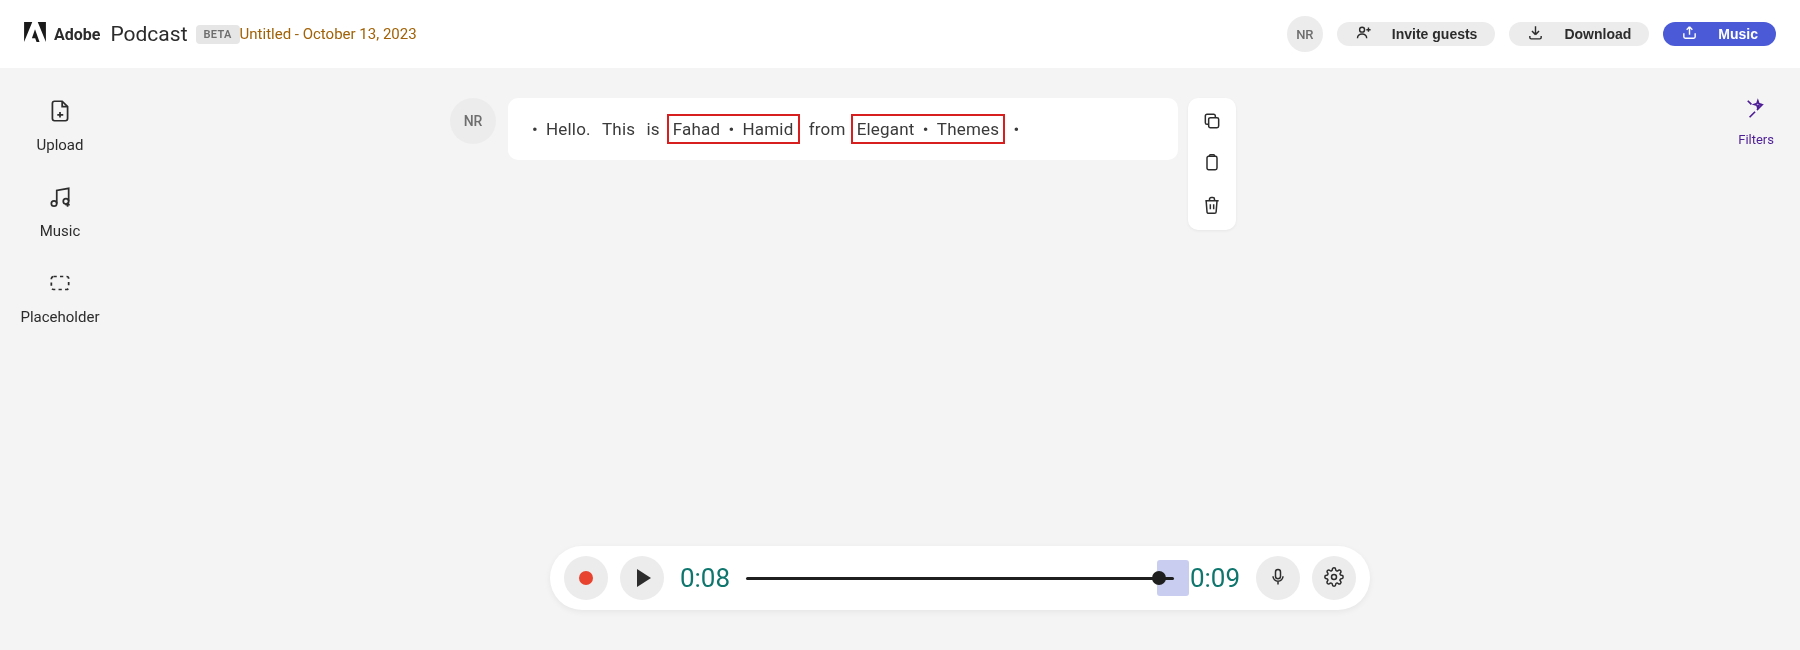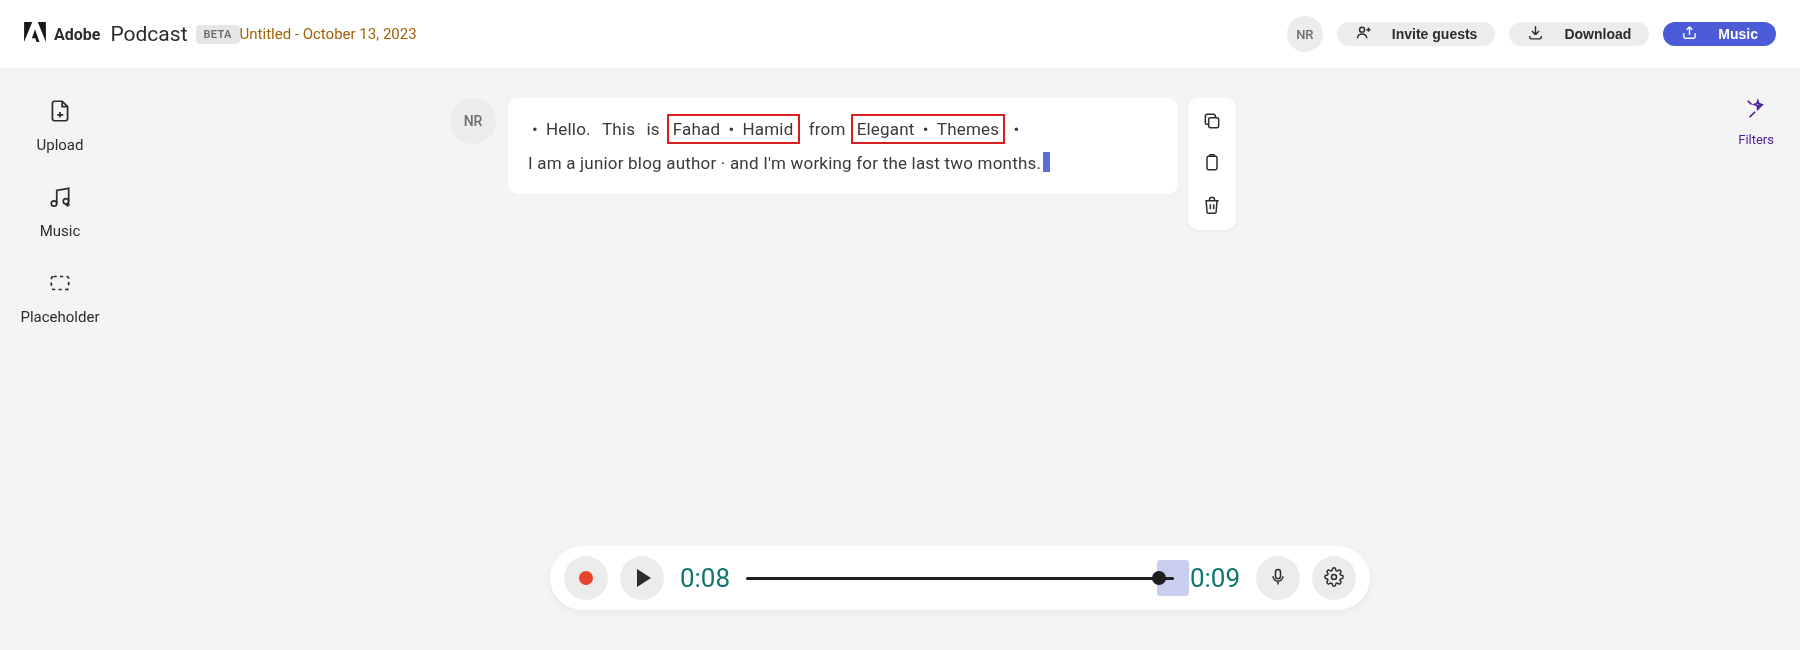--- a/index.html
+++ b/index.html
@@ -320,23 +320,20 @@
             <span class="dot">•</span>
             <span class="word">Hamid</span>
           </span>
           <span class="word" style="margin:0 5px;">from</span><span class="hl-box">
             <span class="word">Elegant</span>
             <span class="dot">•</span>
             <span class="word">Themes</span>
           </span>
           <span class="dot">•</span>
         </div>
-        <div>
-          <span class="word">I  am  a  junior  blog  author · and  I'm  working  for  the  last  two  months.</span><span class="caret"></span>
-        </div>
       </div>
     </div>
 
     <div class="tool-column">
       <button>
         <span>
           <svg viewBox="0 0 24 24" fill="none" stroke="currentColor" stroke-width="1.8">
               <rect x="8" y="8" width="12" height="12" rx="2"></rect>
               <path d="M16 8V6a2 2 0 0 0-2-2H6a2 2 0 0 0-2 2v8a2 2 0 0 0 2 2h2"></path>
             </svg>

